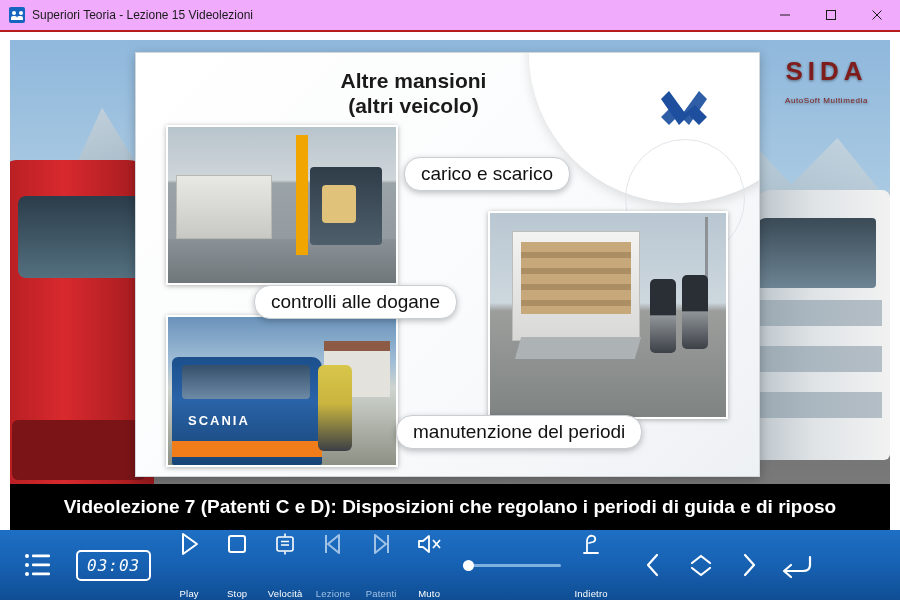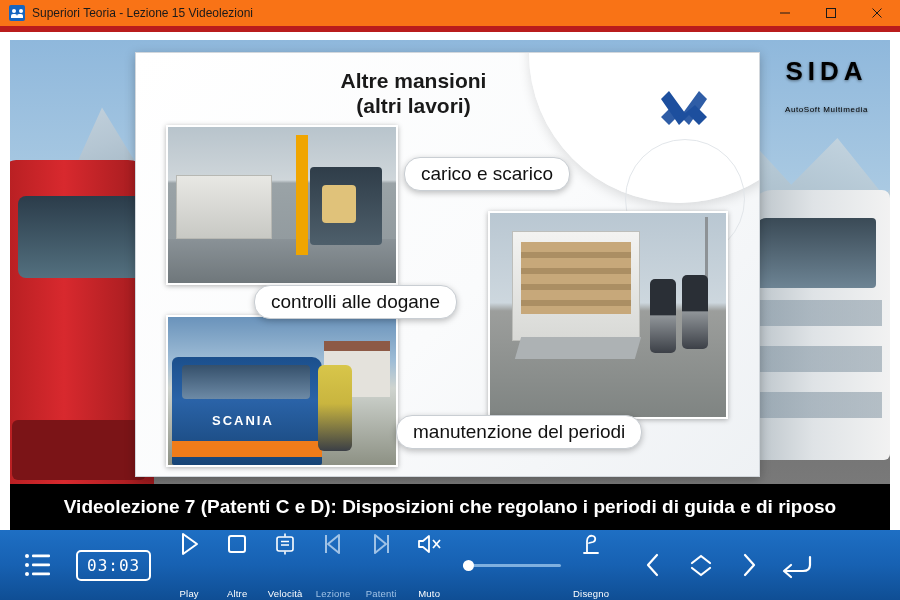--- a/index.html
+++ b/index.html
@@ -12,23 +12,23 @@
   #app {
     width: 900px; height: 600px;
     background: #ffffff;
     display: flex; flex-direction: column;
     position: relative;
   }
 
   
   .titlebar {
     height: 32px;
-    background: #f97316;
+    background: #f0abfc;
     display: flex; align-items: center;
-    border-bottom: 6px solid #b91c1c;
+    border-bottom: 2px solid #b91c1c;
     flex: 0 0 32px;
     position: relative;
     z-index: 5;
   }
   .title-left { display: flex; align-items: center; padding-left: 9px; gap: 7px; }
   .app-icon {
     width: 16px; height: 16px;
     background: #1565c0;
     border-radius: 2px;
     position: relative;
@@ -132,25 +132,25 @@
   }
   .bg-bus::after {
     content: "";
     position: absolute; left: 4px; top: 110px; right: 8px; height: 120px;
     background: repeating-linear-gradient(to bottom, rgba(120,140,155,.5) 0 26px, rgba(255,255,255,0) 26px 46px);
   }
 
   
   .sida-logo {
     position: absolute; right: 22px; top: 16px;
-    text-align: center; color: #000000;
+    text-align: center; color: #7f1d1d;
     text-shadow: 0 1px 3px rgba(0,0,0,.45);
   }
   .sida-logo .mark { font-size: 26px; letter-spacing: 5px; font-weight: bold; }
-  .sida-logo .sub { font-size: 8px; letter-spacing: .6px; margin-top: 18px; }
+  .sida-logo .sub { font-size: 8px; letter-spacing: .6px; margin-top: 9px; }
 
   
   .slide {
     position: absolute;
     left: 125px; top: 12px;
     width: 625px; height: 425px;
     background: linear-gradient(135deg,#ffffff 0%, #fafbfc 55%, #eef1f4 100%);
     border: 1px solid #d2d7dc;
     box-shadow: 0 3px 10px rgba(0,0,0,.25);
     overflow: hidden;
@@ -222,21 +222,21 @@
     background: linear-gradient(to bottom,#1b4f8c 0%, #2a63a8 40%, #174476 100%);
     border-radius: 6px 10px 2px 2px;
   }
   .photo-truckwash .windshield {
     position: absolute; left: 10px; top: 8px; width: 128px; height: 34px;
     background: linear-gradient(to bottom,#35506b,#6d8aa6);
     border-radius: 4px;
   }
   .photo-truckwash .scania-text {
     position: absolute; left: 16px; top: 56px;
-    font-size: 13px; font-weight: bold; color: #fff; letter-spacing: 2px; margin-left: 24px;
+    font-size: 13px; font-weight: bold; color: #fff; letter-spacing: 2px;
   }
   .photo-truckwash .bumper {
     position: absolute; left: 4px; bottom: 8px; width: 150px; height: 16px;
     background: #f07c1a;
   }
   .photo-truckwash .person {
     position: absolute; left: 150px; top: 48px; width: 34px; height: 86px;
     background: linear-gradient(to bottom,#d8c64a 0%, #c9b53f 45%, #3b3f46 100%);
     border-radius: 6px;
   }
@@ -325,20 +325,21 @@
 
   .timer {
     border: 2px solid #ffffff;
     border-radius: 5px;
     padding: 4px 9px;
     font-family: "DejaVu Sans Mono", monospace;
     font-size: 16px;
     letter-spacing: 1px;
     color: #ffffff;
     background: transparent;
+    font-style: italic;
   }
 
   .slider-wrap {
     display: flex; align-items: center;
     width: 98px; height: 62px;
     margin: 0 6px 0 10px;
   }
   .slider-track {
     position: relative;
     width: 98px; height: 3px;
@@ -409,21 +410,21 @@
           <svg class="ic" width="70" height="70" viewBox="0 0 70 70">
             <g fill="#1d4f9e">
               <path d="M12 16 L20 8 L36 30 L46 22 L58 34 L50 42 L40 32 L30 42 Z"></path>
               <path d="M58 16 L50 8 L34 30 L24 22 L12 34 L20 42 L30 32 L40 42 Z" opacity="0.92"></path>
             </g>
           </svg>
         </div>
 
         <div class="slide-title">
           <div>Altre mansioni</div>
-          <div>(altri lavori)</div>
+          <div>(altri veicolo)</div>
         </div>
 
         <div class="photo photo-forklift">
           <div class="ground"></div>
           <div class="pallet"></div>
           <div class="mast"></div>
           <div class="cab"></div>
         </div>
 
         <div class="photo photo-truckwash">
@@ -490,21 +491,21 @@
       <span class="lbl">Play</span>
     </div>
 
 
     <div class="tb-item">
       <div class="icon-box">
         <svg class="ic" width="26" height="26" viewBox="0 0 26 26">
             <rect x="5" y="5" width="16" height="16" rx="2" fill="none" stroke="#ffffff" stroke-width="2"></rect>
           </svg>
       </div>
-      <span class="lbl">Altre</span>
+      <span class="lbl">Stop</span>
     </div>
 
     <div class="tb-item">
       <div class="icon-box">
         <svg class="ic" width="26" height="26" viewBox="0 0 26 26">
           <rect x="5" y="6" width="16" height="14" rx="2" fill="none" stroke="#ffffff" stroke-width="1.6"></rect>
           <path d="M13 2.5 L13 5.5 M13 20.5 L13 23.5" stroke="#ffffff" stroke-width="1.6"></path>
           <path d="M9 10.5h8M9 14h8" stroke="#ffffff" stroke-width="1.4"></path>
         </svg>
       </div>
@@ -547,21 +548,21 @@
       </div>
     </div>
 
     <div class="tb-item">
       <div class="icon-box">
         <svg class="ic" width="26" height="26" viewBox="0 0 26 26">
           <path d="M9 21 L9 10 C9 6 12 4 15 5 C18 6 18 10 15 11 L11 12" fill="none" stroke="#ffffff" stroke-width="1.8" stroke-linecap="round"></path>
           <path d="M6 22 H20" stroke="#ffffff" stroke-width="1.8" stroke-linecap="round"></path>
         </svg>
       </div>
-      <span class="lbl">Disegno</span>
+      <span class="lbl">Indietro</span>
     </div>
 
     <div class="tb-gap"></div>
 
     <div class="tb-item">
       <div class="icon-box">
         <svg class="ic" width="26" height="28" viewBox="0 0 26 28">
             <path d="M17 4 L8 14 L17 24" fill="none" stroke="#ffffff" stroke-width="2.2" stroke-linecap="round" stroke-linejoin="round"></path>
           </svg>
       </div>

